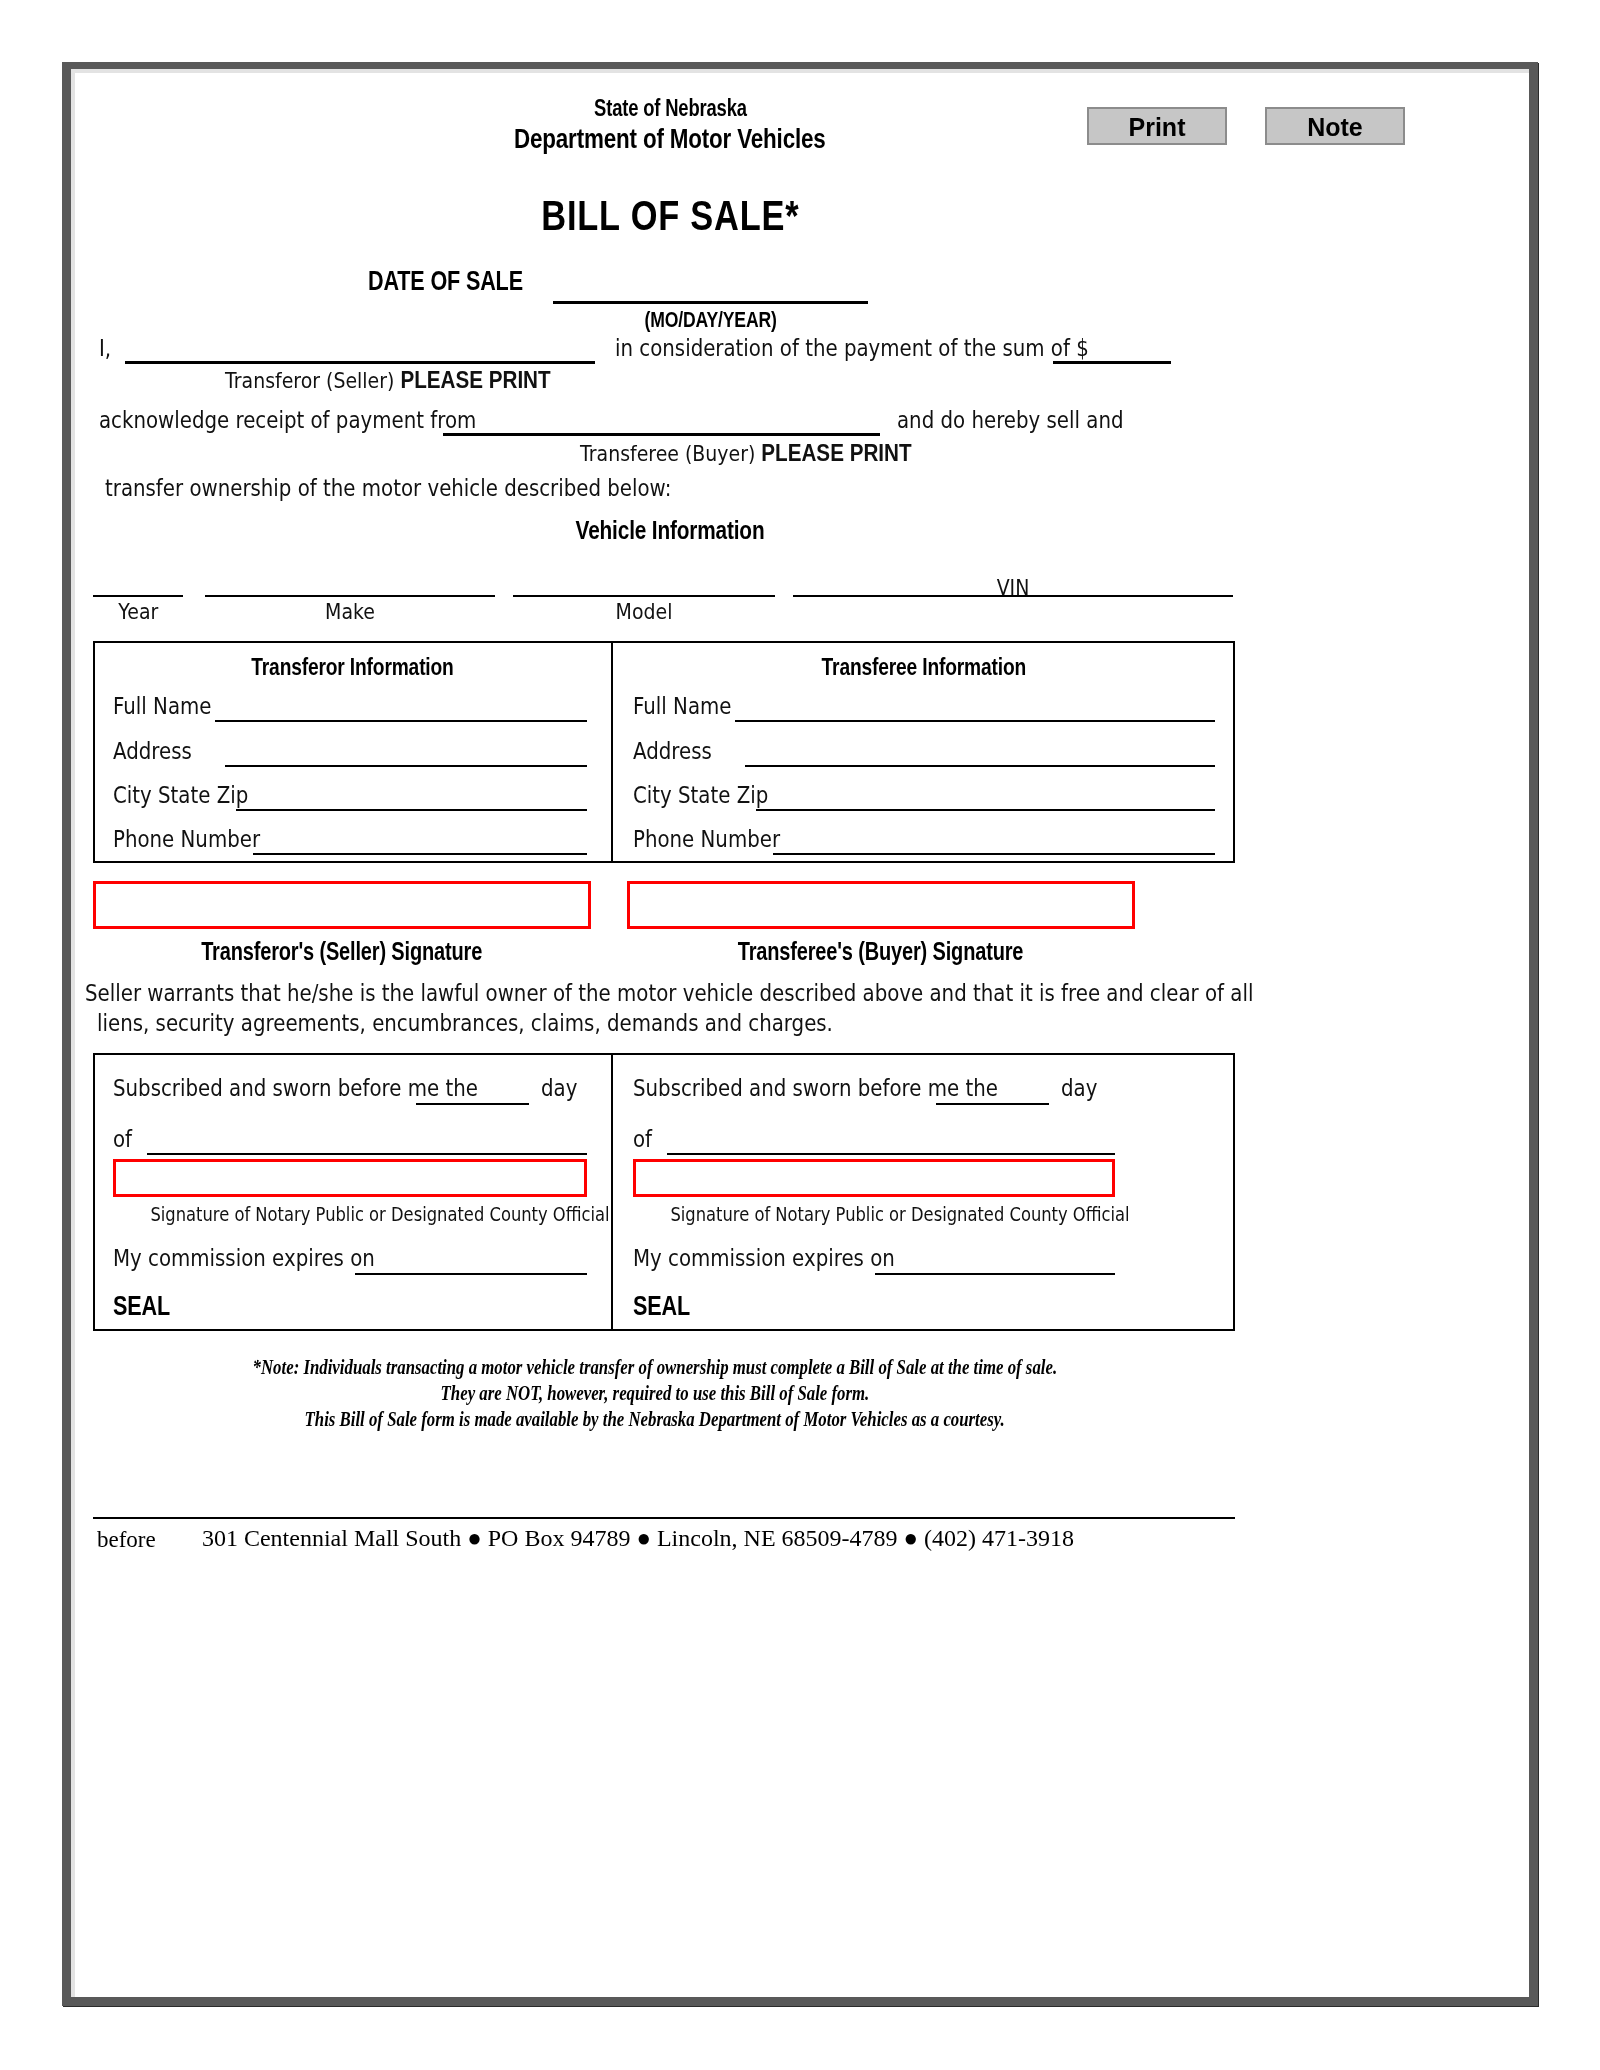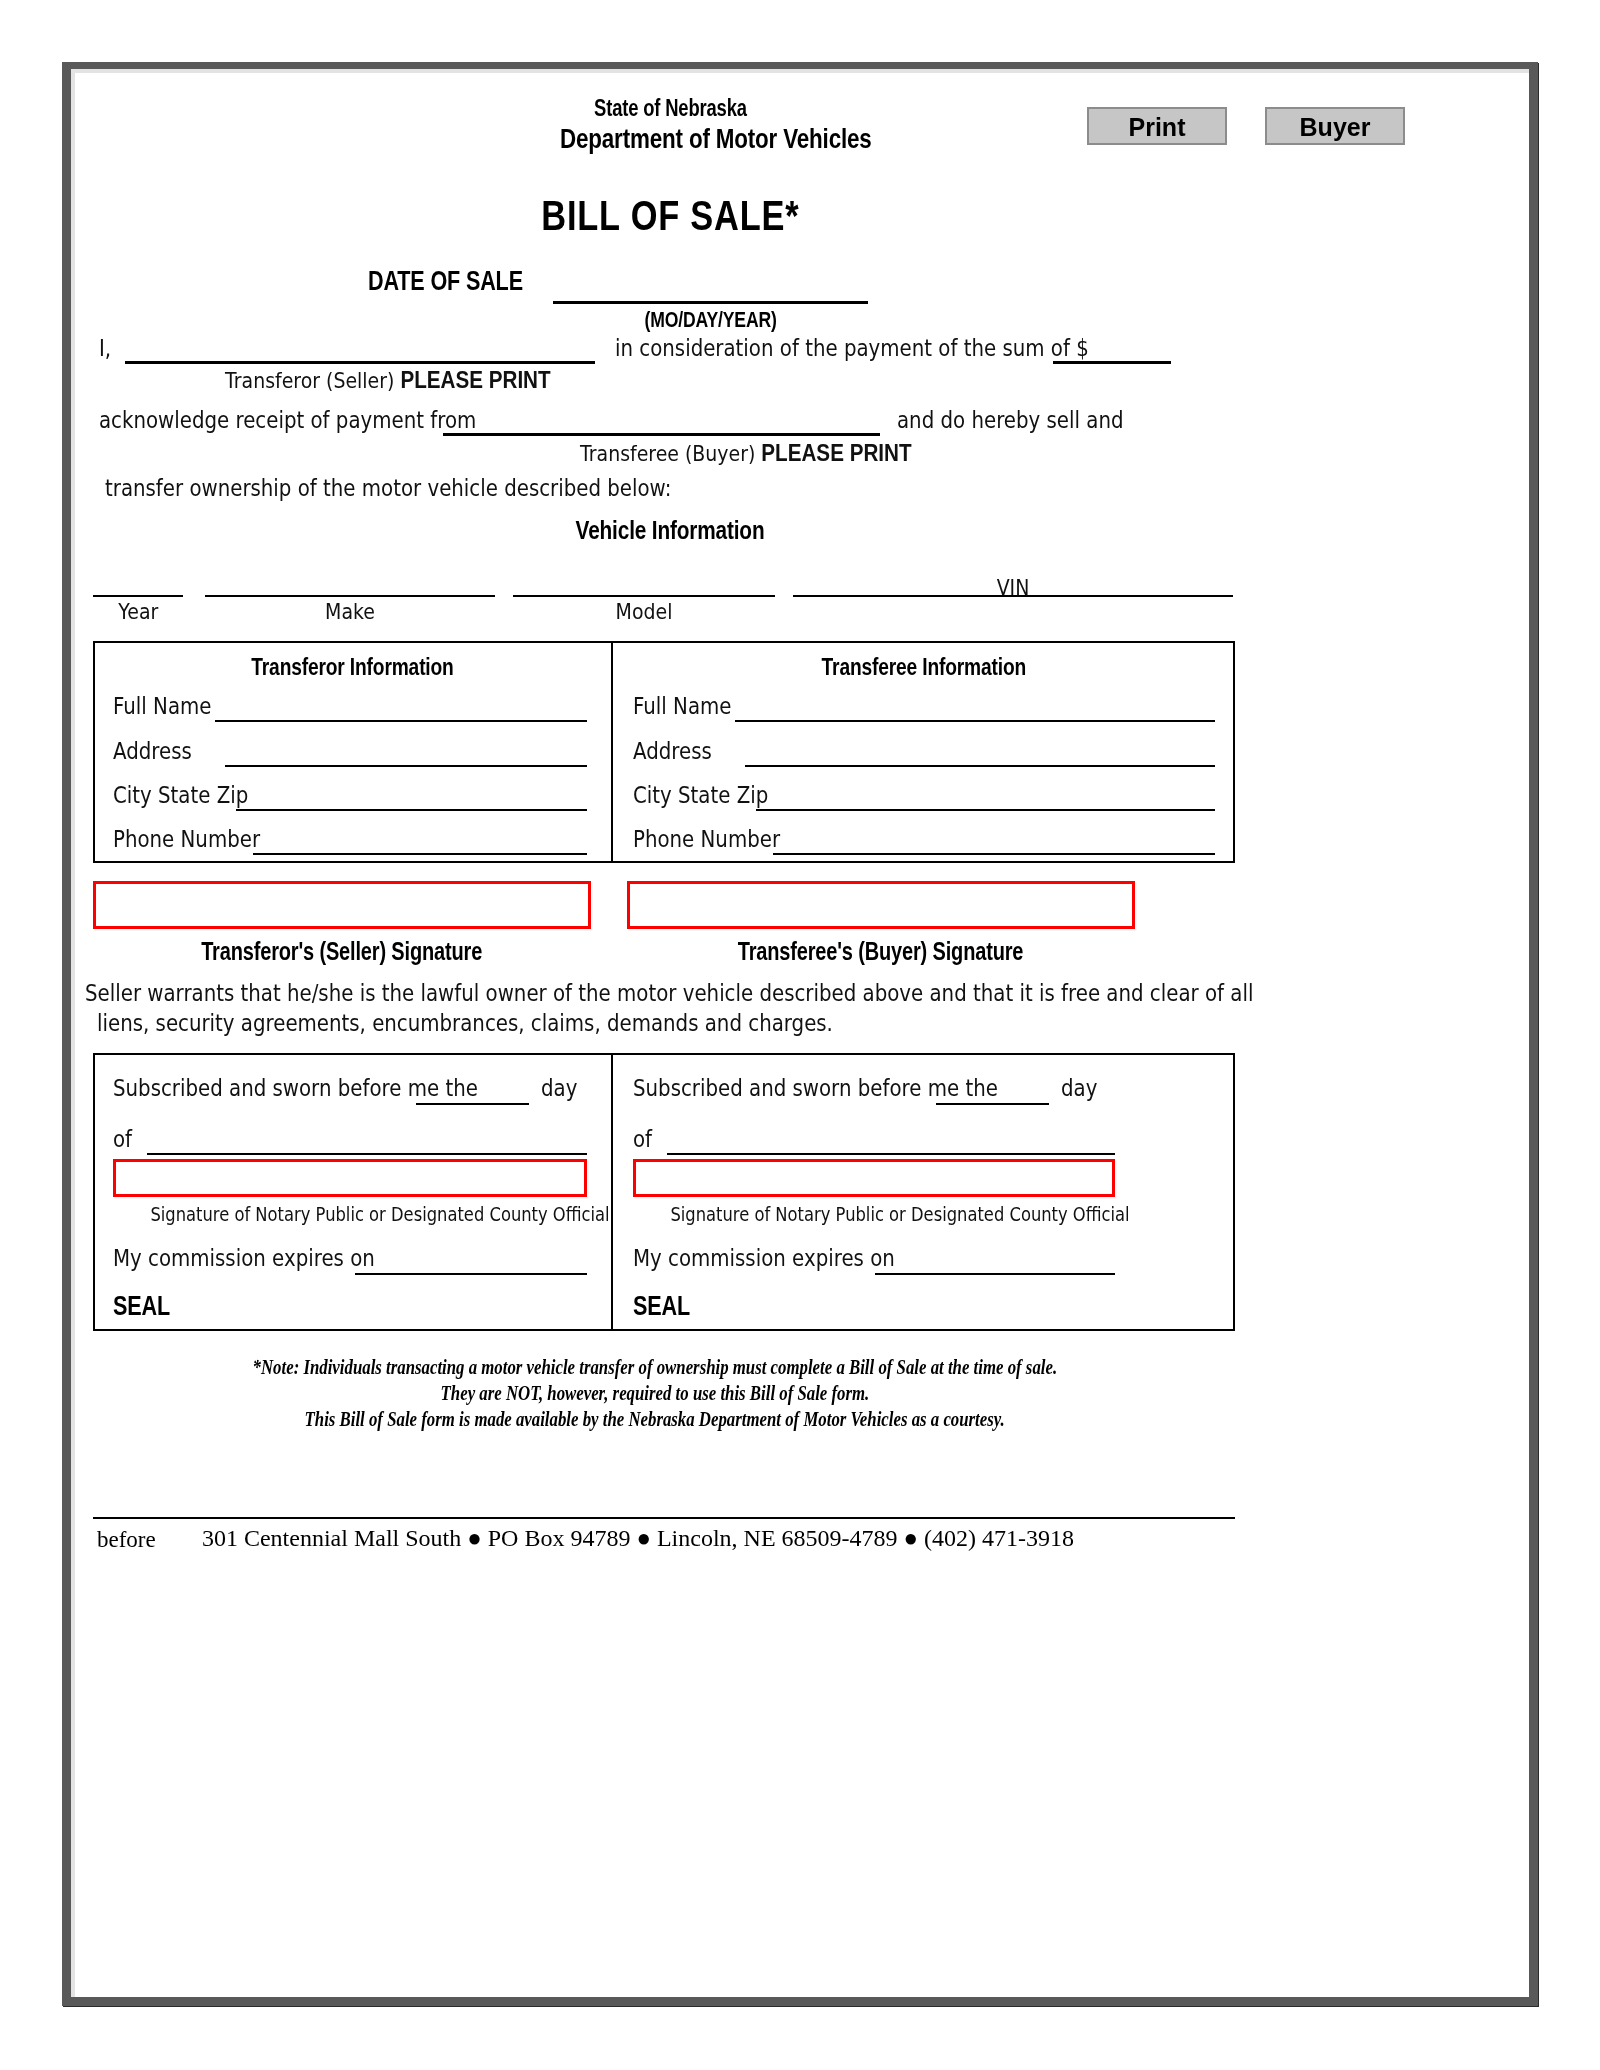--- a/index.html
+++ b/index.html
@@ -144,26 +144,26 @@
 </head>
 <body>
 
 <div class="page-wrap">
  <div class="paper">
   <div class="inner">
 
     <div class="abs" style="left:0px; top:22px; width:1190px; text-align:center;">
       <span class="hdr-small cond-c" style="display:inline-block;">State of Nebraska</span>
     </div>
-    <div class="abs" style="left:0px; top:50px; width:1190px; text-align:center;margin-left:46px;">
+    <div class="abs" style="left:0px; top:50px; width:1190px; text-align:center;">
       <span class="hdr-big cond-c" style="display:inline-block;">Department of Motor Vehicles</span>
     </div>
 
     <button class="btn" style="left:1012px; top:34px; width:140px; height:38px;">Print</button>
-    <button class="btn" style="left:1190px; top:34px; width:140px; height:38px;">Buyer</button>
+    <button class="btn" style="left:1190px; top:34px; width:140px; height:38px;">Note</button>
 
     <div class="abs" style="left:0px; top:118px; width:1190px; text-align:center;">
       <span class="title cond-c" style="display:inline-block;">BILL OF SALE*</span>
     </div>
 
     <div class="abs" style="left:293px; top:193px;">
       <span class="hdr-big cond" style="display:inline-block; font-size:27px;">DATE OF SALE</span>
     </div>
     <div class="rule" style="left:478px; top:228px; width:315px; height:2.5px;"></div>
     <div class="abs" style="left:478px; top:196px; width:315px; height:30px;">

